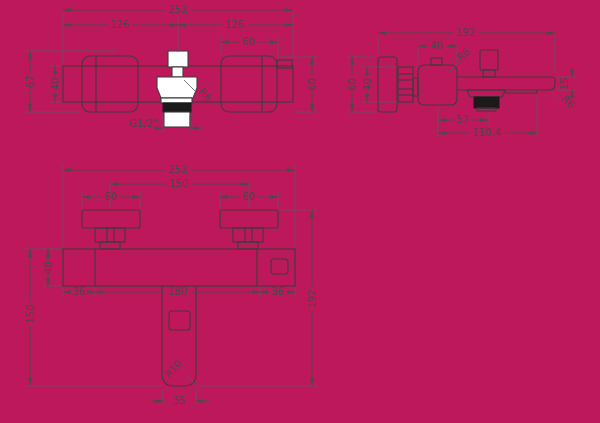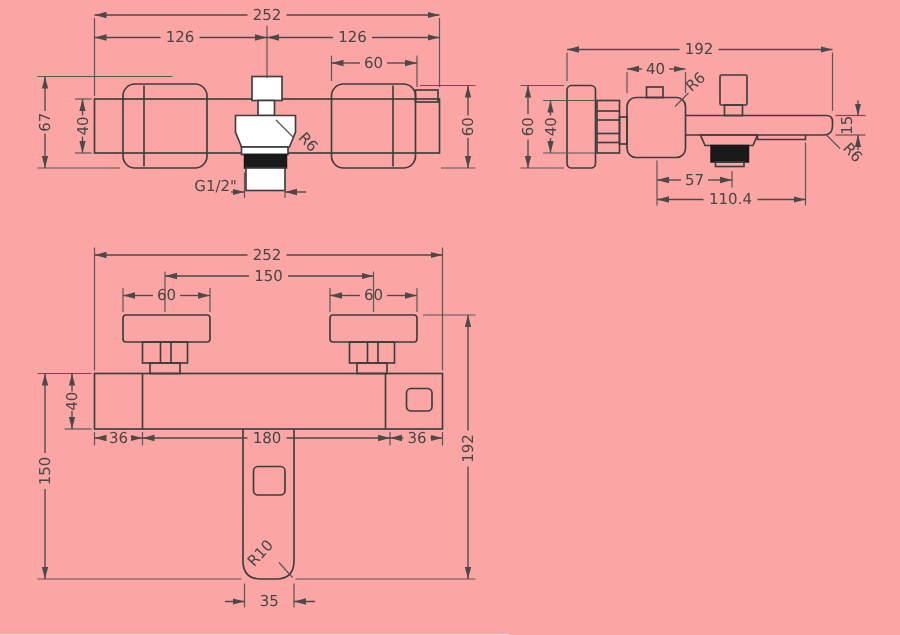--- a/index.html
+++ b/index.html
@@ -1,16 +1,16 @@
 <!DOCTYPE html>
 <html><head>
 <meta charset="utf-8">
 <style>
   html,body{margin:0;padding:0;background:#ffffff;}
-  .sheet{position:relative;width:600px;height:423px;background:#fca5a5;overflow:hidden;
+  .sheet{position:relative;width:600px;height:423px;background:#be185d;overflow:hidden;
          font-family:"DejaVu Sans", sans-serif;}
   svg{position:absolute;left:0;top:0;}
   .part{stroke:#3d3d3d;stroke-width:1.1;fill:none;}
   .partw{stroke:#3d3d3d;stroke-width:1.1;fill:#ffffff;}
   .thread{stroke:#1a1a1a;stroke-width:1;fill:#1a1a1a;}
   .dim{stroke:#4a4a4a;stroke-width:0.9;fill:none;}
   .ext{stroke:#585858;stroke-width:0.8;fill:none;}
   .lbl{font-size:10px;fill:#474747;}
   text{font-family:"DejaVu Sans", sans-serif;}
 </style>

